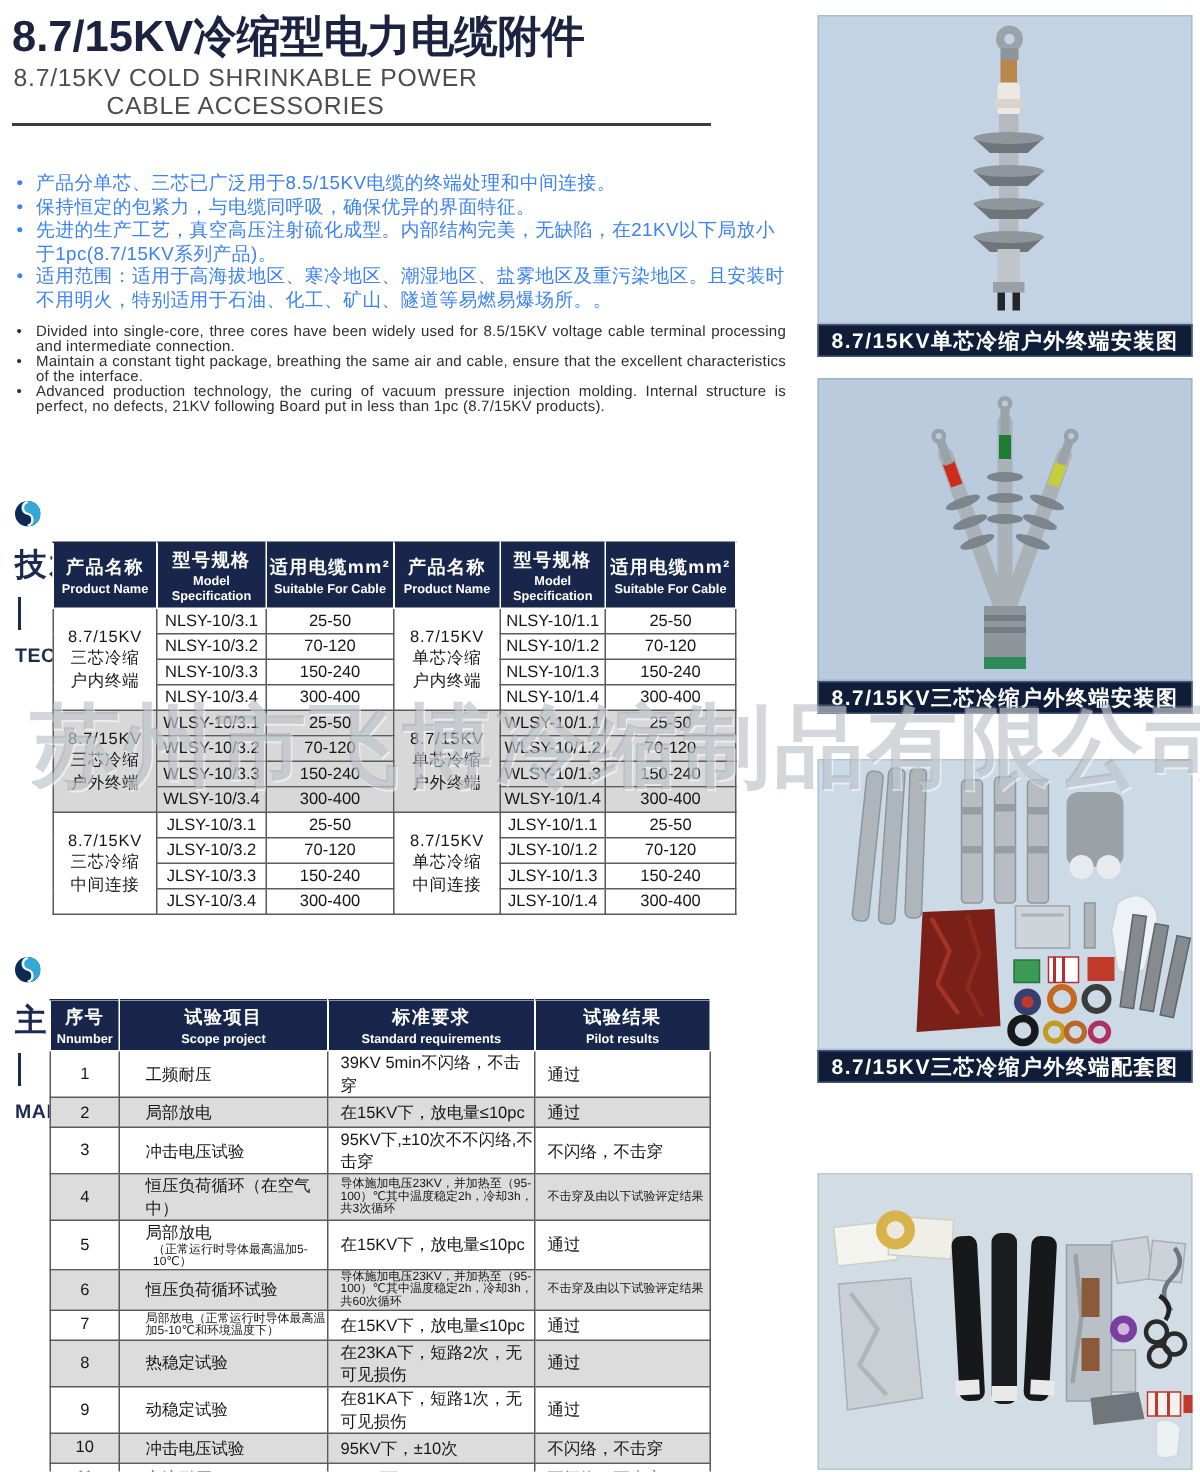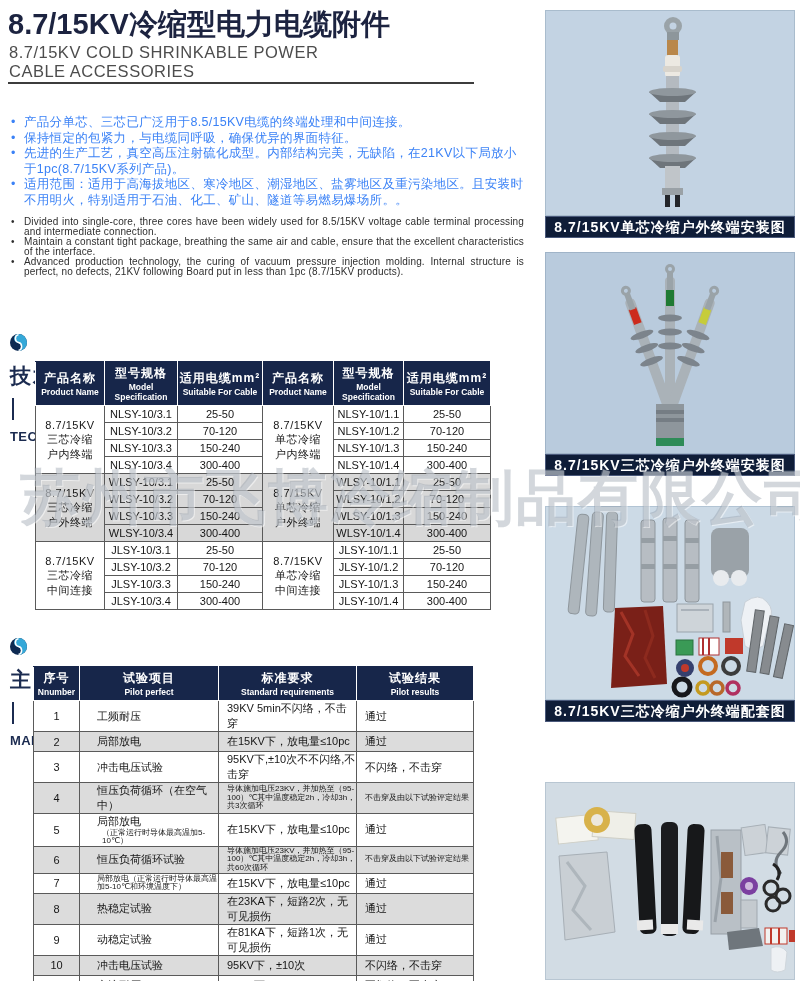--- a/index.html
+++ b/index.html
@@ -5,21 +5,21 @@
   * { margin:0; padding:0; box-sizing:border-box; }
   html,body { width:800px; }
   body {
     position:relative; width:800px; height:981px; background:#ffffff;
     font-family:"Liberation Sans","DejaVu Sans",sans-serif; overflow:hidden; color:#1a1a1a;
   }
   .abs { position:absolute; }
 
   
   .page-title { left:8px; top:5px; font-size:29px; font-weight:bold; color:#1c2340; letter-spacing:0px; white-space:nowrap; }
-  .page-subtitle { left:9px; top:43px; font-size:16.5px; color:#4d4d4d; line-height:1.18; letter-spacing:.5px; }
+  .page-subtitle { left:9px; top:43px; font-size:16.5px; color:#4d4d4d; line-height:1.18; letter-spacing:.5px;text-align:center; }
   .title-rule { left:8px; top:82px; width:466px; border-top:2px solid #3c3c3c; height:0; }
 
   
   .bullets { list-style:none; }
   .bullets li { position:relative; padding-left:14px; }
   .bullets li::before { content:"•"; position:absolute; left:1px; top:0; }
   .zh-bullets { left:10px; top:115px; width:516px; }
   .zh-bullets li { font-size:12.5px; line-height:15.6px; color:#3b82f6; letter-spacing:.3px; }
   .en-bullets { left:10px; top:217px; width:514px; }
   .en-bullets li { font-size:10px; line-height:9.9px; color:#2e2e2e; text-align:justify; letter-spacing:.15px; }
@@ -250,21 +250,21 @@
       <col style="width:117px">
   </colgroup>
   <thead>
       <tr>
         <th>
           <span class="zh">序号</span>
           <span class="en">Nnumber</span>
         </th>
         <th>
           <span class="zh">试验项目</span>
-          <span class="en">Pilot perfect</span>
+          <span class="en">Scope project</span>
         </th>
         <th>
           <span class="zh">标准要求</span>
           <span class="en">Standard requirements</span>
         </th>
         <th>
           <span class="zh">试验结果</span>
           <span class="en">Pilot results</span>
         </th>
       </tr>

